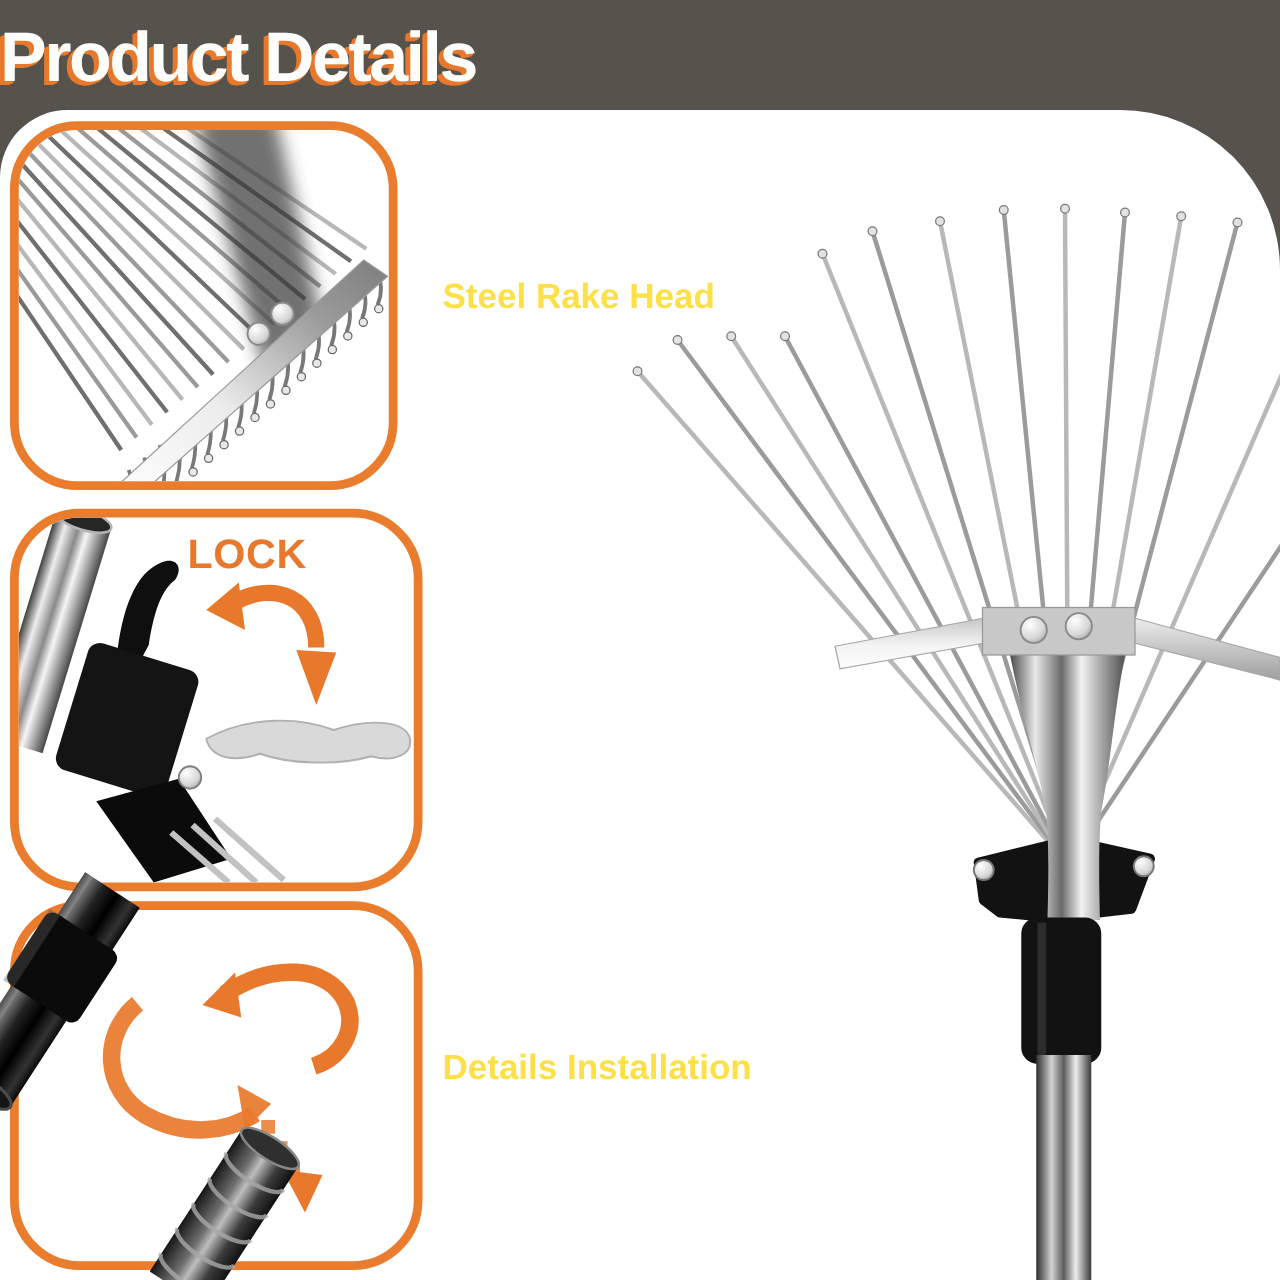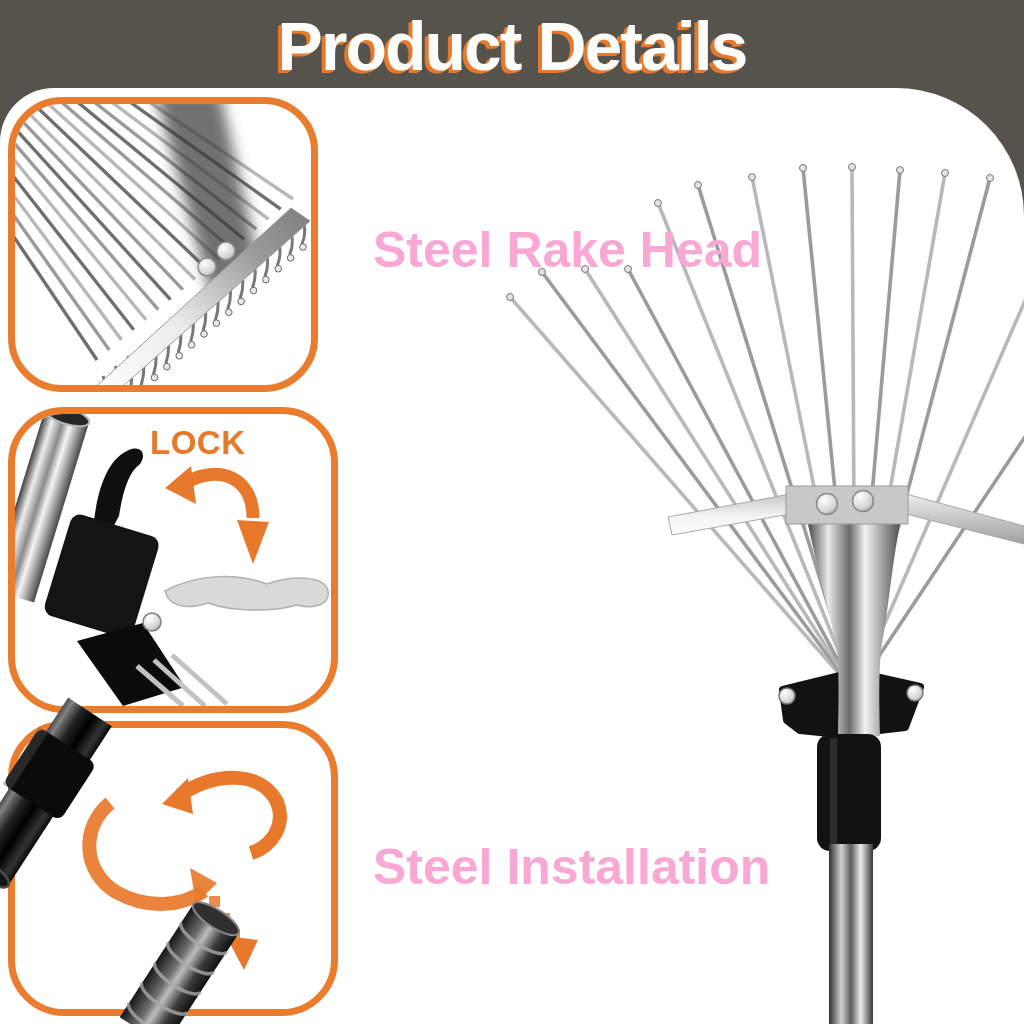--- a/index.html
+++ b/index.html
@@ -1,29 +1,29 @@
 <!DOCTYPE html>
 <html><head>
 <meta charset="utf-8">
 <style>
   html,body{margin:0;padding:0;background:#56534d;}
   *{box-sizing:border-box;}
   .stage{position:relative;width:1024px;height:1024px;background:#56534d;overflow:hidden;
          font-family:"Liberation Sans",sans-serif;}
   .panel{position:absolute;left:0;top:88px;width:1024px;height:936px;background:#ffffff;
          border-radius:54px 128px 0 0;}
-  .title{position:absolute;left:0;top:0;width:1024px;height:88px;line-height:92px;text-align:center;
-         font-size:68px;font-weight:bold;letter-spacing:-2px;color:#fdfdfb;
+  .title{position:absolute;left:0;top:0;width:1024px;height:88px;line-height:92px;text-align:left;
+         font-size:56px;font-weight:bold;letter-spacing:-2px;color:#fdfdfb;
          text-shadow:-1px 1px 0 #e8792c,-2px 2px 0 #e8792c,-3px 2px 0 #e8792c,-4px 3px 0 #e8792c;}
   .callout{position:absolute;background:#fff;border:7px solid #ea7c2e;overflow:hidden;}
   .box1{left:8px;top:97px;width:310px;height:295px;border-radius:54px;}
   .box2{left:8px;top:407px;width:330px;height:306px;border-radius:56px;}
   .box3{left:8px;top:721px;width:330px;height:295px;border-radius:56px;}
   .callout svg{display:block;width:100%;height:100%;}
-  .feature-label{position:absolute;left:373px;font-size:50px;font-weight:bold;color:#f9a8d4;
+  .feature-label{position:absolute;left:354px;font-size:28px;font-weight:bold;color:#fde047;
                  white-space:nowrap;z-index:6;}
   .lbl1{top:221px;} .lbl2{top:533px;} .lbl3{top:838px;}
   .lockword{position:absolute;font-size:33px;font-weight:bold;color:#e8792c;letter-spacing:.5px;z-index:7;}
   .lock{left:150px;top:424px;} .unlock{left:172px;top:633px;}
   .rake-main{position:absolute;left:440px;top:84px;width:584px;height:940px;z-index:3;}
   .b3art{position:absolute;left:10px;top:700px;width:330px;height:332px;z-index:8;overflow:visible;}
 </style>
 </head>
 <body>
 
@@ -278,17 +278,17 @@
         <path d="M-27,24 a27,9 0 0 0 54,0"></path>
         <path d="M-27,48 a27,9 0 0 0 54,0"></path>
         <path d="M-27,72 a27,9 0 0 0 54,0"></path>
         <path d="M-27,96 a27,9 0 0 0 54,0"></path>
         <path d="M-27,120 a27,9 0 0 0 54,0"></path>
       </g>
     </g>
   </svg>
 
   <div class="feature-label lbl1">Steel Rake Head</div>
-  <div class="feature-label lbl3">Steel Installation</div>
+  <div class="feature-label lbl3">Details Installation</div>
 
   <div class="lockword lock">LOCK</div>
 
 </div>
 
 </body></html>

